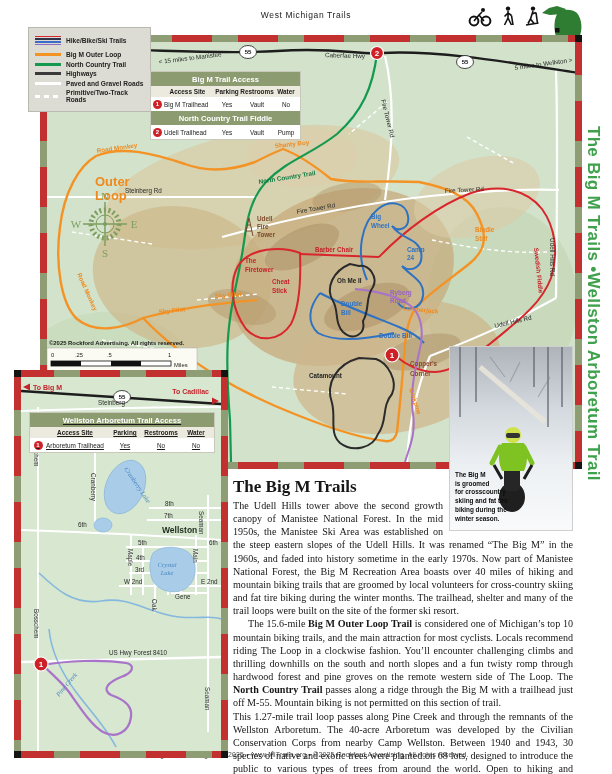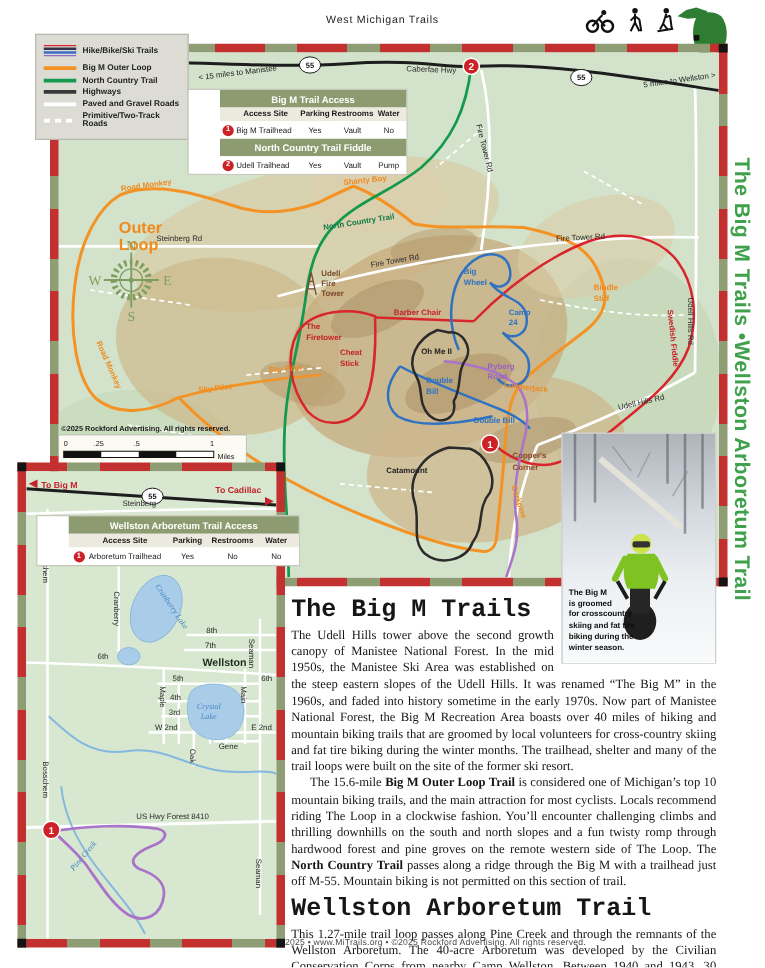--- a/index.html
+++ b/index.html
@@ -42,40 +42,40 @@
   .legend-hd{background:#8c9b70;color:#fff;font-weight:bold;font-size:9.5px;text-align:center;padding:3px 0;}
   .legend-body{padding:4px 6px 5px;}
   .lg-item{display:flex;align-items:center;gap:5px;margin:2.5px 0;}
   .lg-item.gap{margin-bottom:5px;}
   .lg-sw{width:26px;flex:0 0 26px;}
   .lg-multi div{height:1.7px;margin:1px 0;}
   .lg-line{height:2.6px;}
   .lg-dash{height:2.6px;background:repeating-linear-gradient(90deg,#fff 0 5px,transparent 5px 9px);}
   .lg-lbl{font-size:6.6px;font-weight:bold;color:#222;line-height:7px;}
   
-  .acc{position:absolute;background:#fff;box-shadow:0 0 0 1px #c8c8bd;z-index:4;font-size:6.4px;color:#1a1a1a;padding-left:25px;}
+  .acc{position:absolute;background:#fff;box-shadow:0 0 0 1px #c8c8bd;z-index:4;font-size:6.4px;color:#1a1a1a;}
   .acc-main{left:151px;top:72px;width:149px;}
-  .acc-inset{left:30px;top:413px;width:184px;z-index:6;}
+  .acc-inset{left:30px;top:413px;width:184px;z-index:6;text-decoration:underline;}
   .acc-hd{background:#8c9b70;color:#fff;font-weight:bold;font-size:7.6px;text-align:center;padding:2.5px 0;}
   .acc-cols{display:grid;background:#eceade;font-weight:bold;padding:2px 0;}
   .acc-row{display:grid;align-items:center;background:#fff;padding:2.5px 0;}
   .acc-main .acc-cols,.acc-main .acc-row{grid-template-columns:13px 50px 26px 34px 24px;}
   .acc-inset .acc-cols,.acc-inset .acc-row{grid-template-columns:16px 64px 30px 42px 28px;}
   .acc-cols span:first-child{grid-column:1/3;padding-left:10px;}
   .acc-cols span,.acc-row span{text-align:center;}
   .acc-row .site{text-align:left;}
   .numdot{width:9px;height:9px;border-radius:50%;background:#cd2027;color:#fff;font-size:6px;font-weight:bold;display:flex;align-items:center;justify-content:center;margin:0 auto;}
   
   .vtitle{position:absolute;left:583px;top:126px;height:620px;writing-mode:vertical-rl;font-size:17px;font-weight:bold;color:#3fa14c;letter-spacing:.3px;z-index:1;}
   
   .photo{position:absolute;left:450px;top:347px;width:122px;height:183px;z-index:3;box-shadow:0 0 0 1px #cfcfcf;}
   .photo-cap{position:absolute;left:5px;top:124px;width:102px;font-size:6.4px;line-height:8.7px;font-weight:bold;color:#0d0d0d;}
   
   .articles{position:absolute;left:233px;top:477px;width:340px;font-family:"Liberation Serif",serif;color:#161616;z-index:2;}
-  .articles h2{font-size:20px;margin:0 0 2px;font-weight:bold;font-family:Liberation Mono, monospace;}
+  .articles h2{font-size:17px;margin:0 0 2px;font-weight:bold;font-family:Liberation Serif, serif;}
   .articles .h2b{margin-top:3px;}
   .articles p{font-size:10.1px;line-height:13.15px;margin:0;text-align:justify;}
   .articles .indent{text-indent:15px;}
   .photo-spacer{float:right;width:130px;height:56px;}
   
   .footer{position:absolute;left:0;top:751px;width:612px;text-align:center;font-size:6.9px;color:#4a4a4a;letter-spacing:.2px;z-index:1;}
 </style>
 </head>
 <body>
 
@@ -474,20 +474,19 @@
   <div class="vtitle">The Big M Trails •Wellston Arboretum Trail</div>
 
   <div class="articles">
     <section class="article">
       <div class="photo-spacer"></div>
       <h2>The Big M Trails</h2>
       <p><span>The Udell Hills tower above the second growth canopy of Manistee National Forest. In the mid 1950s, the Manistee Ski Area was established on the steep eastern slopes of the Udell Hills. It was renamed “The Big M” in the 1960s, and faded into history sometime in the early 1970s. Now part of Manistee National Forest, the Big M Recreation Area boasts over 40 miles of hiking and mountain biking trails that are groomed by local volunteers for cross-country skiing and fat tire biking during the winter months. The trailhead, shelter and many of the trail loops were built on the site of the former ski resort.</span></p>
       <p class="indent"><span>The 15.6-mile </span><b>Big M Outer Loop Trail</b><span> is considered one of Michigan’s top 10 mountain biking trails, and the main attraction for most cyclists. Locals recommend riding The Loop in a clockwise fashion. You’ll encounter challenging climbs and thrilling downhills on the south and north slopes and a fun twisty romp through hardwood forest and pine groves on the remote western side of The Loop. The </span><b>North Country Trail</b><span> passes along a ridge through the Big M with a trailhead just off M-55. Mountain biking is not permitted on this section of trail.</span></p>
     </section>
     <section class="article">
-      <h2 class="h2b">Wellston Arboretum Trail</h2>
       <p><span>This 1.27-mile trail loop passes along Pine Creek and through the remnants of the Wellston Arboretum. The 40-acre Arboretum was developed by the Civilian Conservation Corps from nearby Camp Wellston. Between 1940 and 1943, 30 species of native and exotic trees were planted on 68 lots, designed to introduce the public to various types of trees from around the world. Open to hiking and mountain biking, the trail takes you on a scenic tour through the various tree plantings, where you’ll notice some species were more successful than others. At the trailhead, an informational kiosk tells the history of the arboretum and Chittenden Nursery.</span></p>
     </section>
   </div>
 
   <div class="footer">Michigan Trails Magazine 2025 • www.MiTrails.org • ©2025 Rockford Advertising. All rights reserved.</div>
 
 </div>
 
 </body></html>

